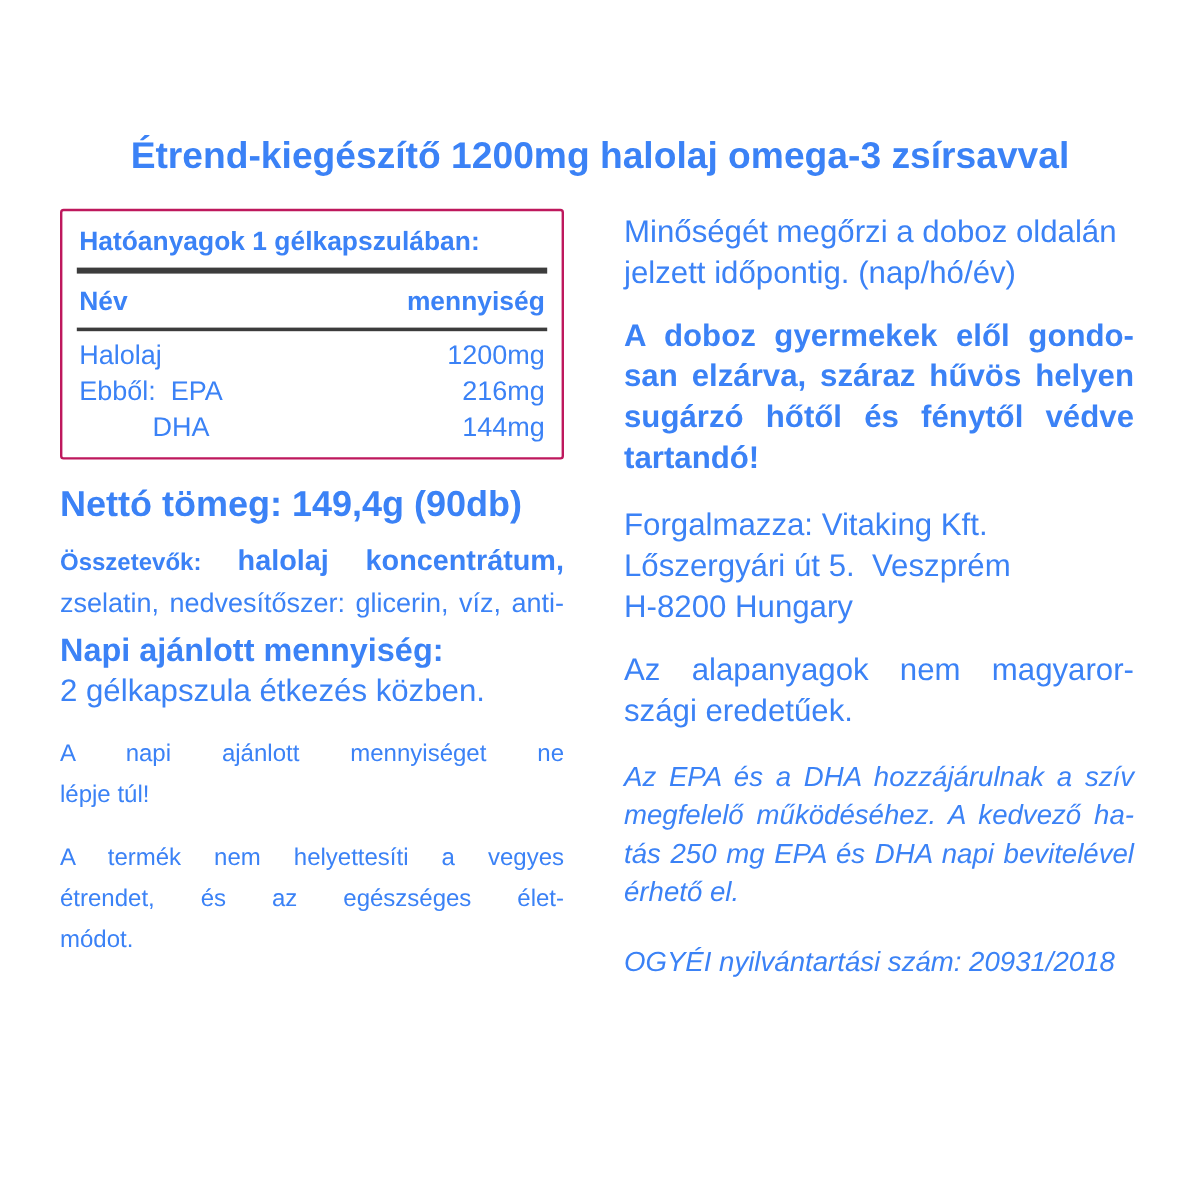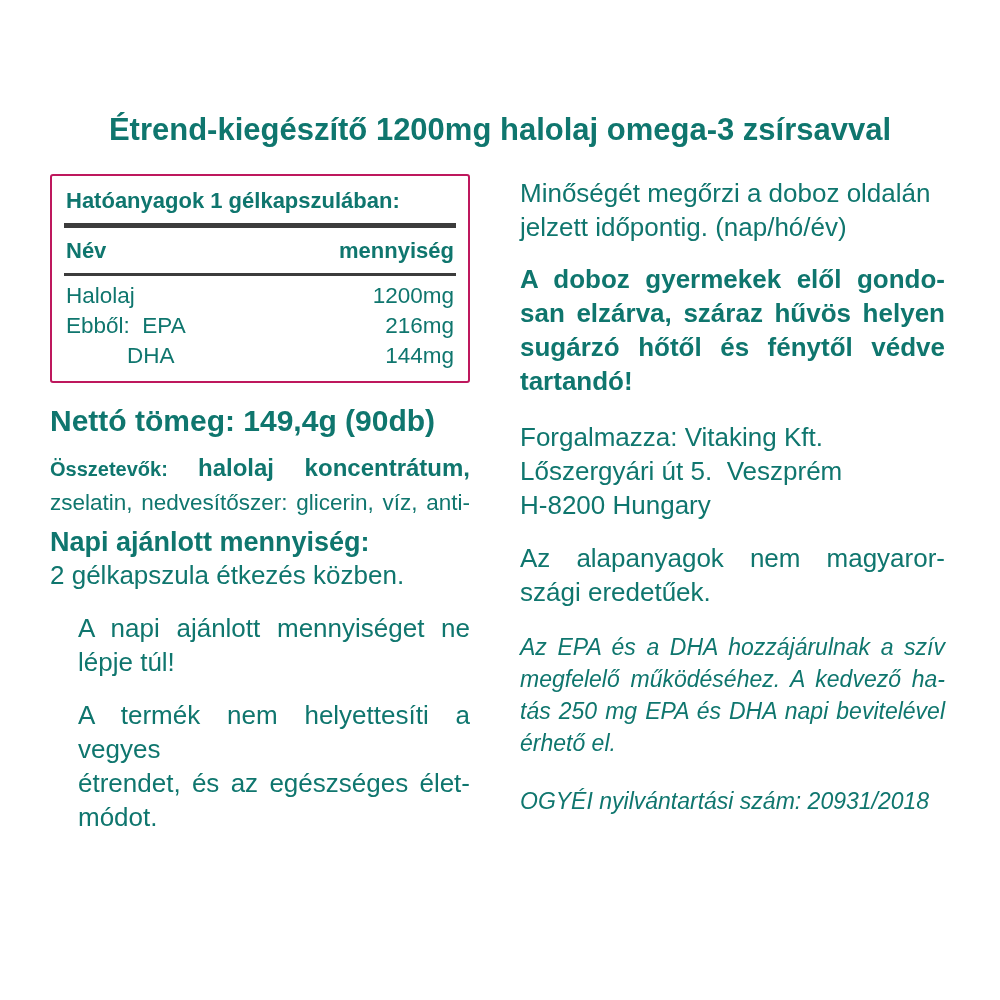--- a/index.html
+++ b/index.html
@@ -1,21 +1,21 @@
 <!DOCTYPE html>
 <html><head>
 <meta charset="utf-8">
 <style>
   html, body { margin: 0; padding: 0; background: #ffffff; }
   .page {
     position: relative;
     width: 1000px;
     height: 1000px;
     background: #ffffff;
-    color: #0f766e;
+    color: #3b82f6;
     font-family: "Liberation Sans", sans-serif;
     overflow: hidden;
   }
   .title {
     padding-top: 112px;
     text-align: center;
     font-weight: 700;
     font-size: 31px;
     line-height: 36px;
   }
@@ -43,21 +43,21 @@
     font-weight: 700; font-size: 22px;
     padding: 10px 2px 9px 2px;
   }
   .facts-rows { padding: 5px 2px 2px 2px; }
   .facts-row { display: flex; justify-content: space-between; font-size: 22.5px; line-height: 30px; }
   .facts-row .indent { padding-left: 61px; }
   .pre { white-space: pre-wrap; }
 
   .netto { margin-top: 20px; font-size: 30px; font-weight: 700; line-height: 36px; }
 
-  .para { margin-top: 19px; font-size: 26px; line-height: 34px; margin-left: 28px; }
+  .para { margin-top: 19px; font-size: 20px; line-height: 34px; }
   .line { display: block; }
   .j { text-align: justify; text-align-last: justify; }
 
   .ingredients { margin-top: 12px; font-size: 22.5px; line-height: 34px; }
   .ing-label { font-weight: 700; font-size: 20px; }
   .ing-rest  { font-weight: 700; font-size: 24px; }
 
   .daily { margin-top: 6px; font-size: 26px; line-height: 33px; }
   .daily-heading { font-weight: 700; font-size: 27px; }
 

